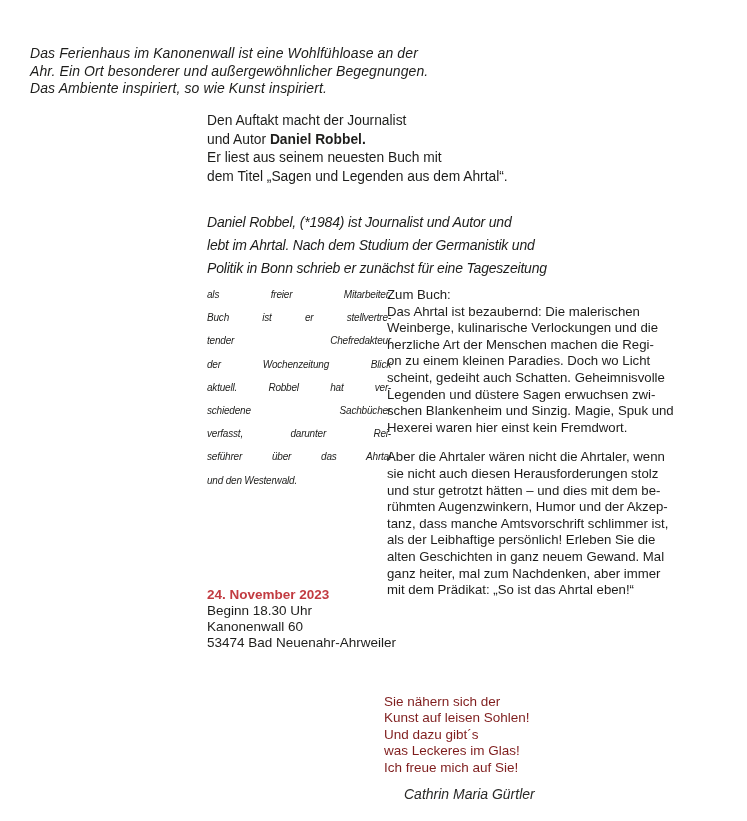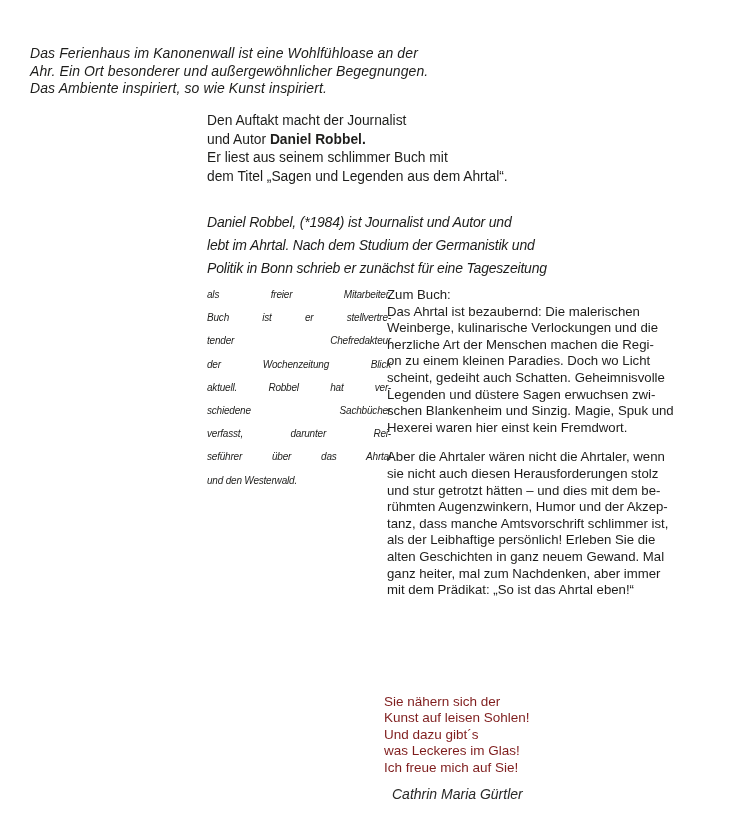--- a/index.html
+++ b/index.html
@@ -57,39 +57,39 @@
     font-size: 13.5px; line-height: 16px;
   }
   .event .date { color: #c23b41; font-weight: bold; }
 
   .invite {
     left: 384px; top: 654px;
     font-size: 13.5px; line-height: 16.4px;
     color: #7f1d1d;
   }
   .signature {
-    left: 392px; top: 746px;
+    left: 404px; top: 746px;
     font-size: 14px;
     font-style: italic;
     color: #2a2a28;
   }
 </style>
 </head>
 <body>
 
 <div class="page">
 
   <div class="abs intro pre">Das Ferienhaus im Kanonenwall  ist eine Wohlfühloase an der
 Ahr. Ein Ort besonderer und außergewöhnlicher Begegnungen.
 Das Ambiente inspiriert, so wie Kunst inspiriert.</div>
 
   <div class="abs announce">
     <div>Den Auftakt macht der Journalist</div>
     <div><span>und Autor </span><b>Daniel Robbel.</b></div>
-    <div>Er liest aus seinem schlimmer Buch mit</div>
+    <div>Er liest aus seinem neuesten Buch mit</div>
     <div>dem Titel „Sagen und Legenden aus dem Ahrtal“.</div>
   </div>
 
   <div class="abs bio-wide">
     <div>Daniel Robbel, (*1984) ist Journalist und Autor und</div>
     <div>lebt im Ahrtal. Nach dem Studium der Germanistik und</div>
     <div>Politik in Bonn schrieb er zunächst für eine Tageszeitung</div>
   </div>
 
   <div class="abs bio-narrow">
@@ -118,20 +118,26 @@
 sie nicht auch diesen Herausforderungen stolz
 und stur getrotzt hätten – und dies mit dem be-
 rühmten Augenzwinkern, Humor und der Akzep-
 tanz, dass manche Amtsvorschrift schlimmer ist,
 als der Leibhaftige persönlich! Erleben Sie die
 alten Geschichten in ganz neuem Gewand. Mal
 ganz heiter, mal zum Nachdenken, aber immer
 mit dem Prädikat: „So ist das Ahrtal eben!“</div>
   </div>
 
+  <div class="abs event">
+    <div class="date">24. November 2023</div>
+    <div class="pre">Beginn 18.30 Uhr
+Kanonenwall 60
+53474 Bad Neuenahr-Ahrweiler</div>
+  </div>
 
   <div class="abs invite pre">Sie nähern sich der
 Kunst auf leisen Sohlen!
 Und dazu gibt´s
 was Leckeres im Glas!
 Ich freue mich auf Sie!</div>
 
   <div class="abs signature">Cathrin Maria Gürtler</div>
 
 </div>

